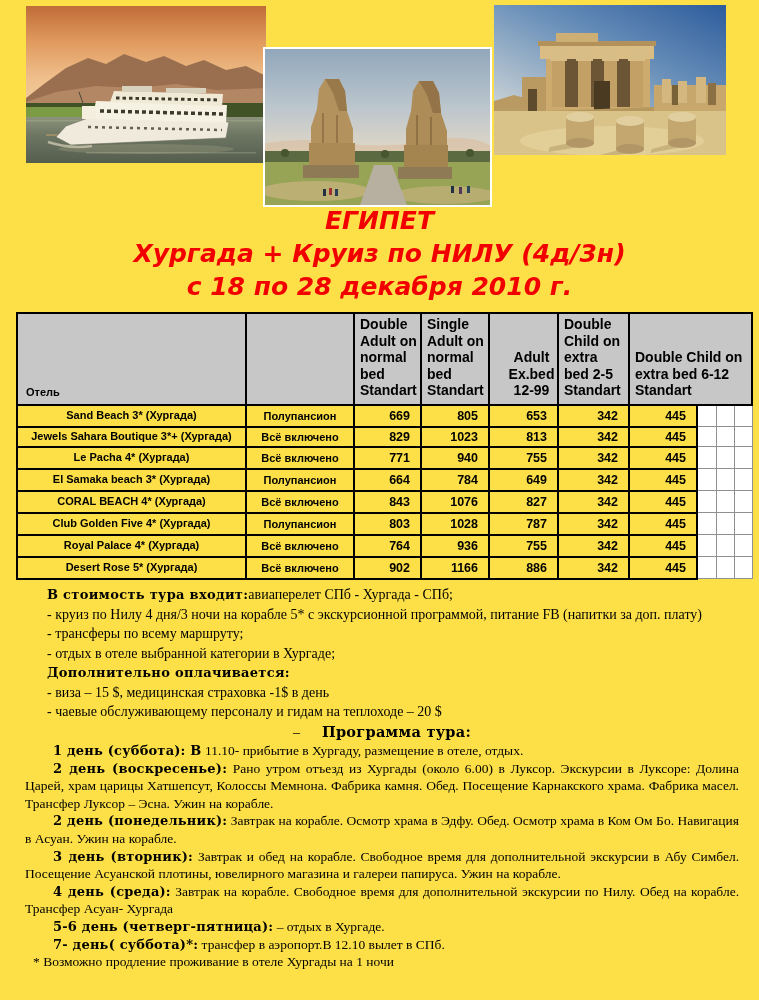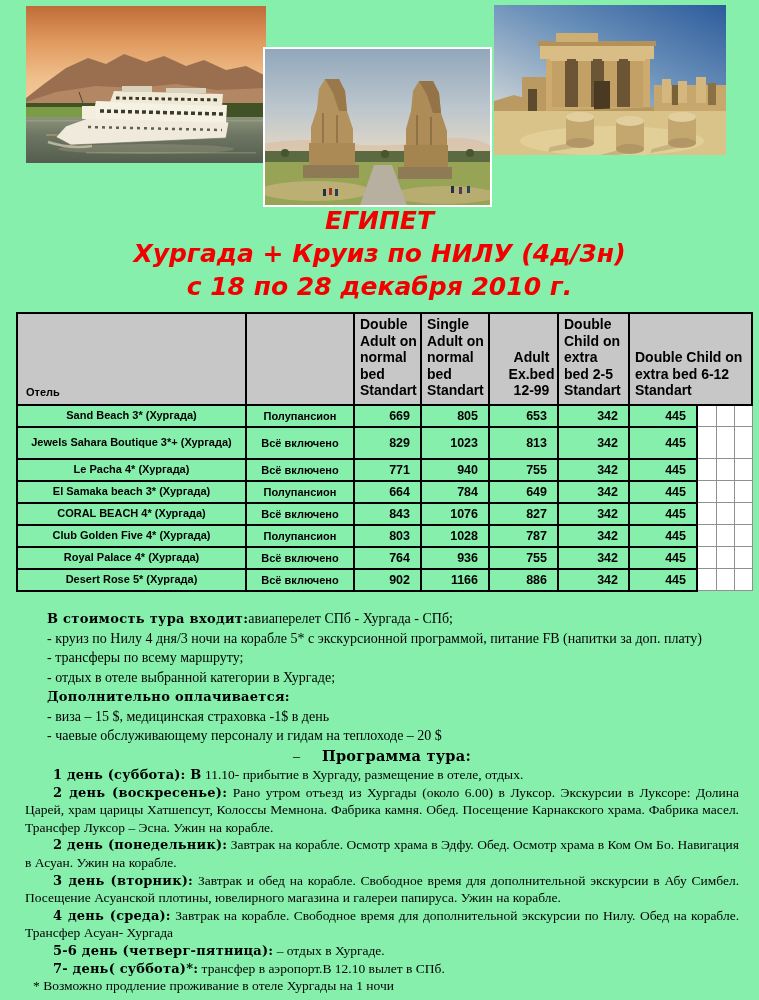--- a/index.html
+++ b/index.html
@@ -1,16 +1,16 @@
 <!DOCTYPE html>
 <html><head>
 <meta charset="utf-8">
 <style>
   html,body{margin:0;padding:0;background:#fff;}
-  #page{position:relative;width:759px;height:1000px;background:#86efac;overflow:hidden;
+  #page{position:relative;width:759px;height:1000px;background:#fde047;overflow:hidden;
         font-family:"Liberation Serif",serif;color:#000;}
 
   
   .photo{position:absolute;display:block;}
   #photo-ship{left:26px;top:6px;z-index:1;}
   #photo-temple{left:494px;top:5px;z-index:2;}
   #photo-colossi{left:263px;top:47px;z-index:3;border:2px solid #fff;}
 
   
   .title{position:absolute;top:204px;left:0;width:759px;text-align:center;
@@ -20,29 +20,29 @@
   
   .price-table{position:absolute;top:312px;left:16px;border-collapse:collapse;table-layout:fixed;
                font-family:"Liberation Sans",sans-serif;}
   .price-table td,.price-table th{border:2px solid #000;overflow:hidden;}
   .price-table th{background:#c7c7c7;font-size:14px;font-weight:bold;text-align:left;
                   vertical-align:bottom;padding:2px 2px 5px 5px;line-height:1.18;}
   .price-table th.hotel-h{font-size:11px;padding-left:8px;}
   .price-table th.center{text-align:center;padding-left:18px;}
   .price-table tr.hdr{height:86px;}
   .price-table tr.row{height:22px;}
-  .price-table tr.row.tall{height:32px;}
+  .price-table tr.row.tall{height:20px;}
   .price-table td{vertical-align:middle;font-weight:bold;}
   .price-table td.hotel{font-size:11px;text-align:center;line-height:1.25;padding:0 8px;}
   .price-table td.meal{font-size:11px;text-align:center;}
   .price-table td.num{font-size:12.5px;text-align:right;padding-right:10px;}
   .price-table td.ghost{border:1px solid #909090;background:#fff;}
 
   
-  .doc-text{position:absolute;top:609px;left:25px;width:714px;}
+  .doc-text{position:absolute;top:585px;left:25px;width:714px;}
   .doc-text p{margin:0;font-size:14px;line-height:19.5px;text-indent:22px;}
   .lbl{font-family:"DejaVu Serif",serif;font-weight:bold;font-size:13px;letter-spacing:.3px;}
   .prog-head{margin:1px 0;font-size:14px;line-height:20px;text-align:center;text-indent:0 !important;}
   .prog-head .dash{margin-right:22px;}
   .prog-head .ph{font-family:"DejaVu Serif",serif;font-weight:bold;font-size:14.5px;letter-spacing:.3px;}
   .prog p{font-size:13.5px;line-height:17.6px;text-align:justify;text-indent:28px;}
   .prog p.footnote{text-align:left;text-indent:8px;}
   .day-lbl{font-family:"DejaVu Serif",serif;font-weight:bold;font-size:13px;letter-spacing:.2px;}
 </style>
 </head>

